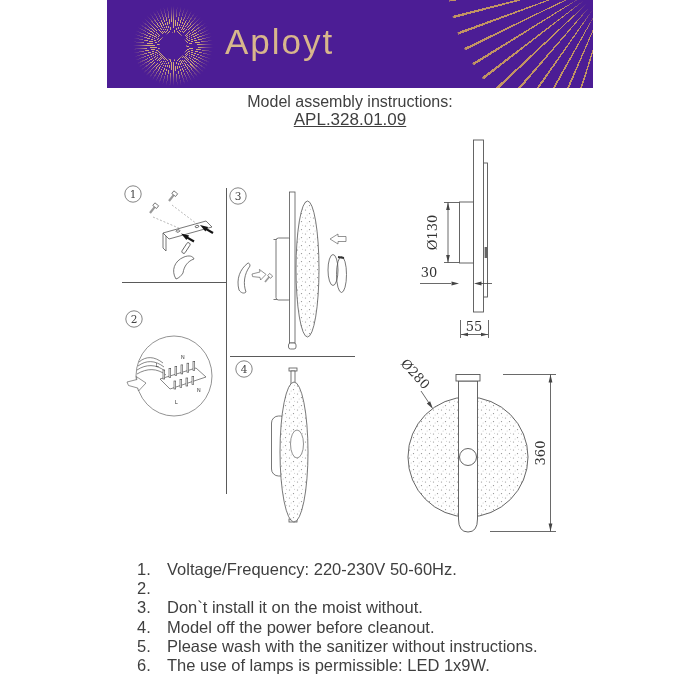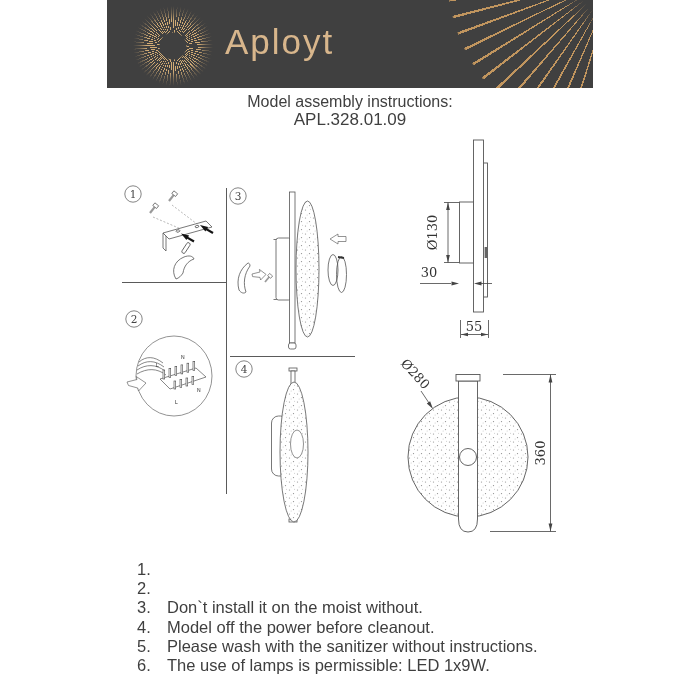--- a/index.html
+++ b/index.html
@@ -1,36 +1,36 @@
 <!DOCTYPE html>
 <html><head>
 <meta charset="utf-8">
 <style>
   html,body{margin:0;padding:0;}
   body{width:700px;height:700px;background:#ffffff;position:relative;overflow:hidden;
        font-family:"Liberation Sans", sans-serif;}
 
   
-  .banner{position:absolute;left:107px;top:0;width:486px;height:88px;background:#404040;
+  .banner{position:absolute;left:107px;top:0;width:486px;height:88px;background:#4c1d95;
           overflow:hidden;}
   .sunburst{position:absolute;left:24px;top:4px;width:84px;height:84px;border-radius:50%;
     background:repeating-conic-gradient(from 0deg, rgba(217,177,120,.95) 0deg 1.6deg, rgba(217,177,120,0) 1.6deg 5.4deg);
     -webkit-mask:radial-gradient(circle at 50% 50%, transparent 0 13px, #000 14px 26px, rgba(0,0,0,.35) 33px, transparent 40px);
             mask:radial-gradient(circle at 50% 50%, transparent 0 13px, #000 14px 26px, rgba(0,0,0,.35) 33px, transparent 40px);}
   .brand{position:absolute;left:118px;top:22px;color:#d8b68c;font-size:35px;line-height:40px;
          letter-spacing:2px;font-weight:400;}
   .rays{position:absolute;left:340px;top:-195px;width:340px;height:340px;border-radius:50%;
     background:repeating-conic-gradient(from 0deg, rgba(200,154,96,.95) 0deg 0.85deg, rgba(200,154,96,0) 0.85deg 5.8deg);
     -webkit-mask:radial-gradient(circle at 50% 50%, transparent 0 42px, #000 62px 168px, rgba(0,0,0,.55) 170px);
             mask:radial-gradient(circle at 50% 50%, transparent 0 42px, #000 62px 168px, rgba(0,0,0,.55) 170px);}
 
   
   .head{position:absolute;left:0;top:93px;width:700px;text-align:center;color:#3f3f3f;}
   .head .t1{font-size:16px;line-height:18px;font-weight:400;}
-  .head .t2{font-size:17px;line-height:17px;font-weight:500;}
+  .head .t2{font-size:17px;line-height:17px;font-weight:500;text-decoration:underline;}
 
   
   .diag{position:absolute;left:0;top:0;width:700px;height:700px;}
 
   
   .ins{position:absolute;left:137px;top:560px;color:#3f3f3f;font-size:16.5px;font-weight:500;}
   .ins-row{display:flex;line-height:19.2px;}
   .ins-num{width:30px;flex:0 0 30px;}
 </style>
 </head>
@@ -223,20 +223,21 @@
       <polygon points="550.5,374.5 548.6,382.5 552.4,382.5" stroke="none"></polygon>
       <polygon points="550.5,531.5 548.6,523.5 552.4,523.5" stroke="none"></polygon>
     </g>
     <text transform="translate(544.5,453) rotate(-90)" text-anchor="middle" font-family="DejaVu Serif, serif" font-size="13" fill="#333" stroke="none">360</text>
   </g>
 </svg>
 
 <div class="ins">
   <div class="ins-row">
     <span class="ins-num">1.</span>
+    <span class="ins-text">Voltage/Frequency: 220-230V 50-60Hz.</span>
   </div>
   <div class="ins-row">
     <span class="ins-num">2.</span>
   </div>
   <div class="ins-row">
     <span class="ins-num">3.</span>
     <span class="ins-text">Don`t install it on the moist without.</span>
   </div>
   <div class="ins-row">
     <span class="ins-num">4.</span>

